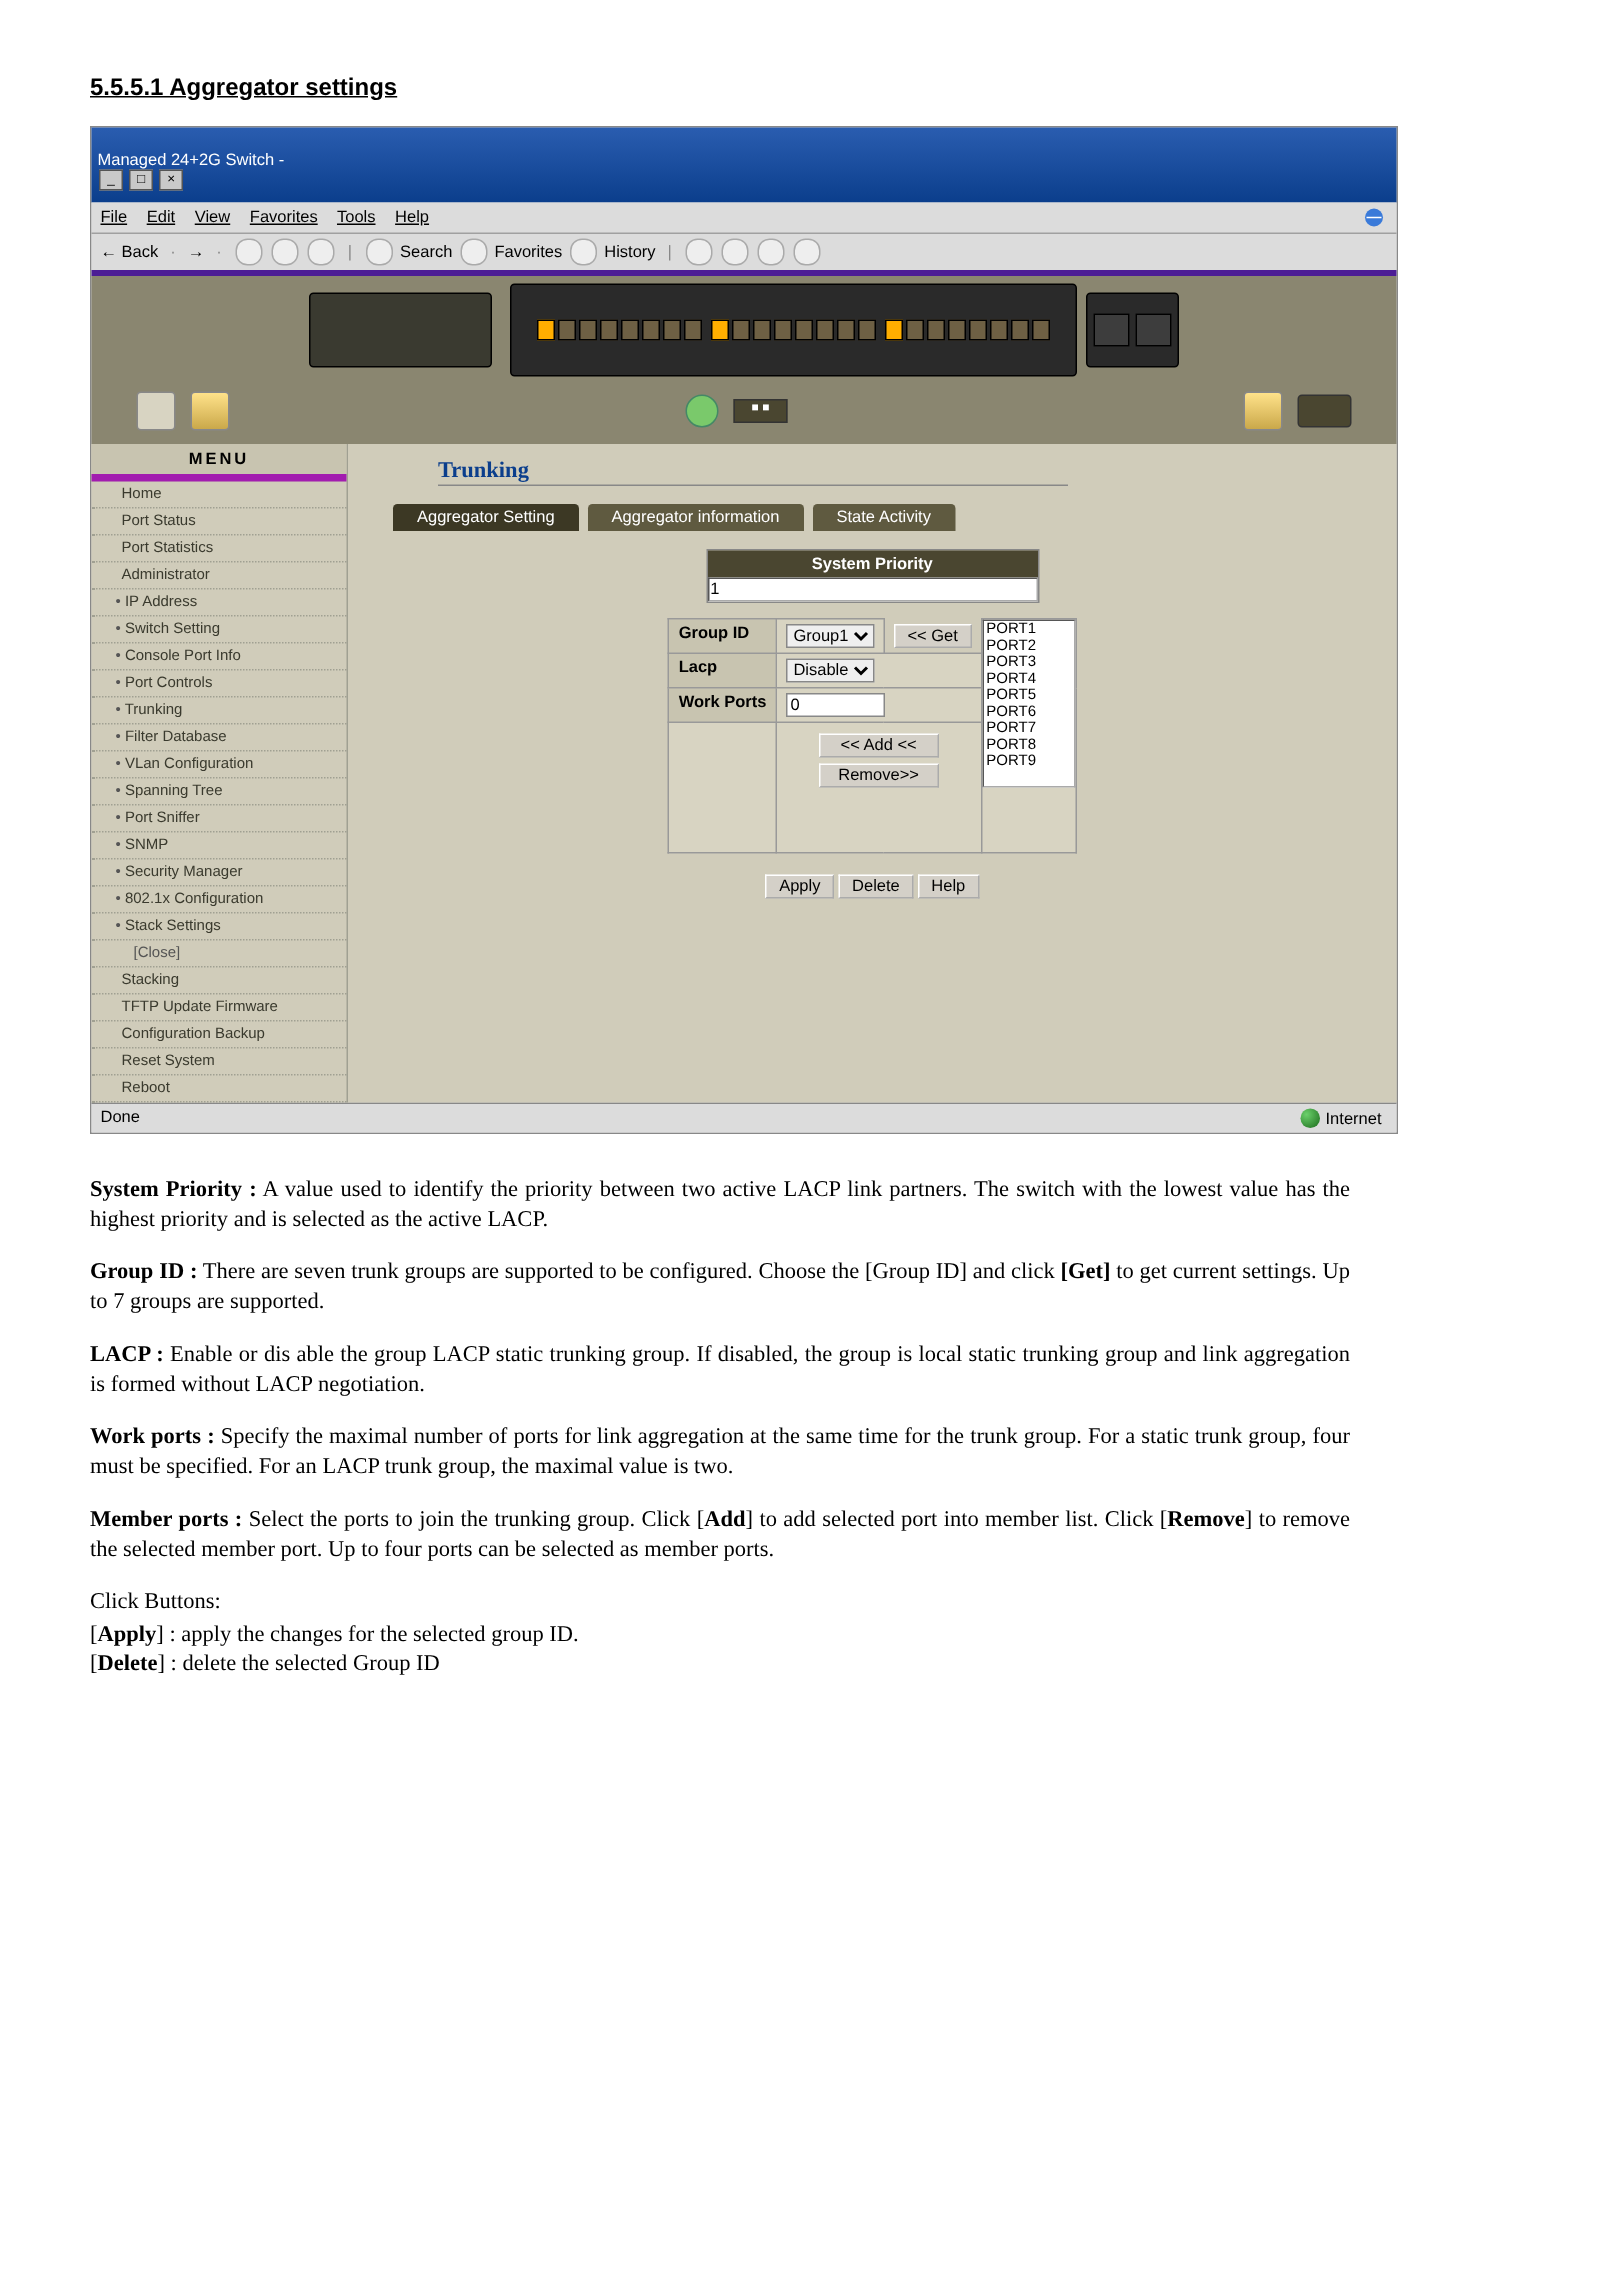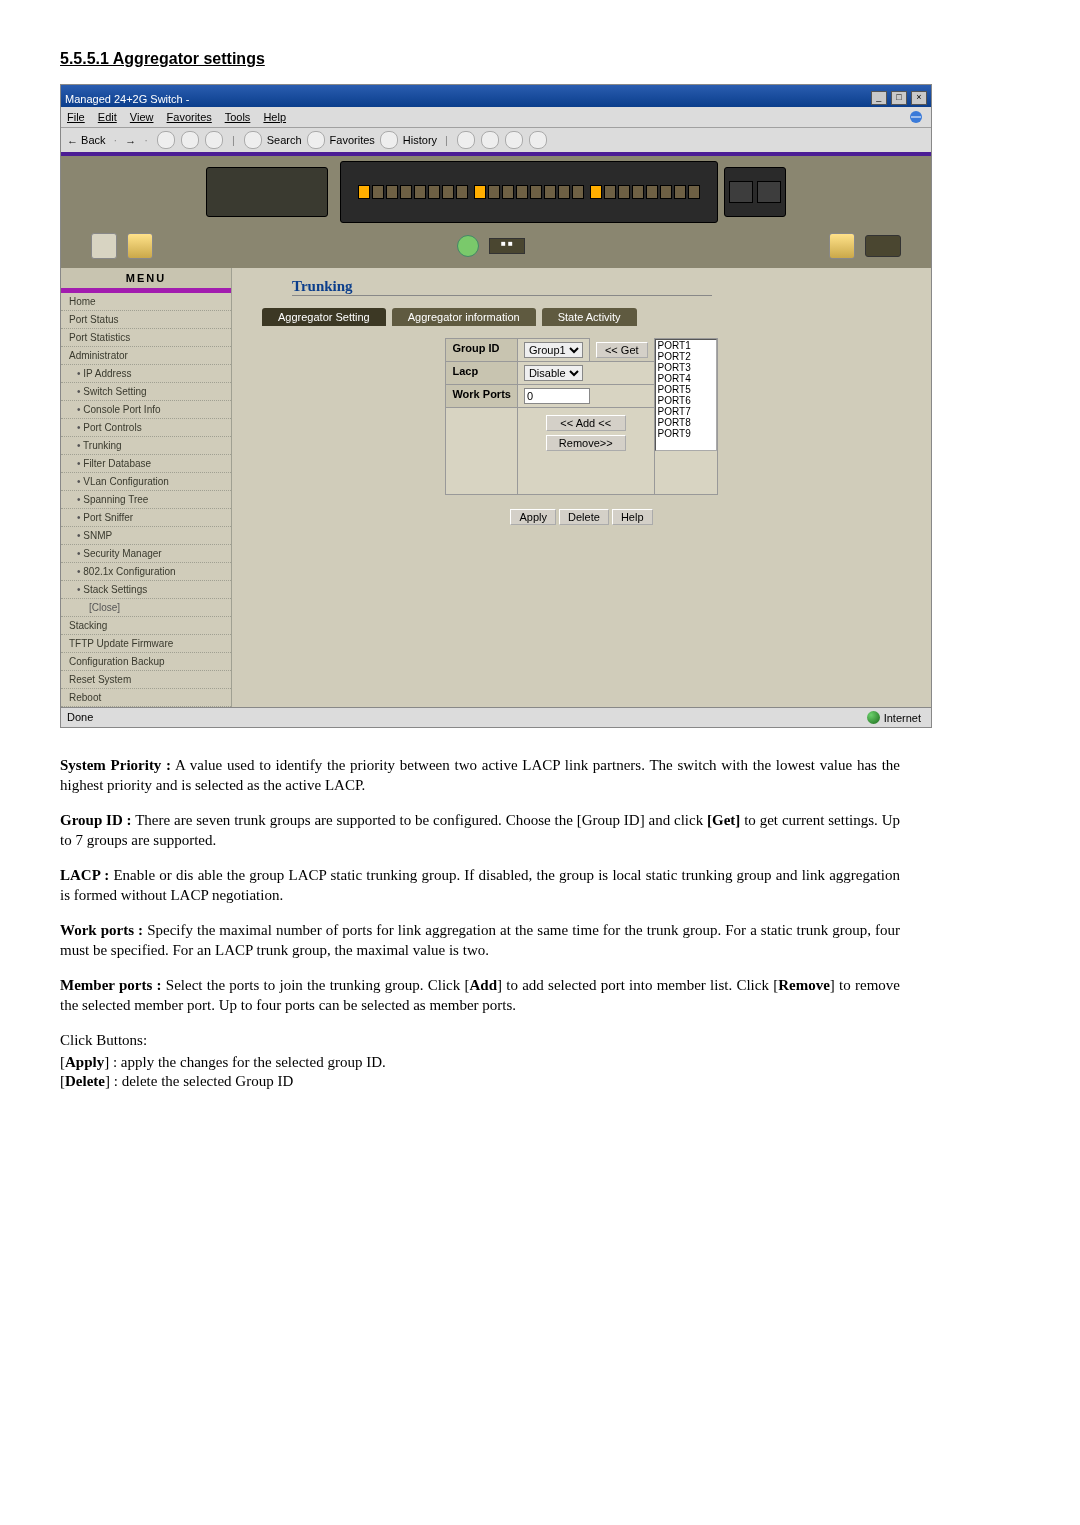--- a/index.html
+++ b/index.html
@@ -23,25 +23,26 @@
     width: 870px;
     background: #e8e8e8;
     border: 1px solid #888;
     font-family: Tahoma, Arial, sans-serif;
     font-size: 11px;
     margin-bottom: 28px;
   }
   .titlebar {
     background: linear-gradient(#2a5db0, #0b3e8c);
     color: #fff;
-    padding: 2px 4px;
+    padding: 16px 4px;
     display: flex;
     justify-content: space-between;
-    align-items: flex-end;
+    align-items: flex-start;
     height: 18px;
+    flex-direction: column;
   }
   .titlebar .win-buttons span {
     display: inline-block;
     width: 14px;
     height: 12px;
     background: #c9c9c9;
     border: 1px solid #555;
     margin-left: 1px;
     text-align: center;
     line-height: 10px;
@@ -144,21 +145,21 @@
   .uplink-row .icon-block { width:24px;height:24px;border-radius:3px; }
   .menu-head {
     background: #c8c4b0;
     text-align: center;
     font-weight: bold;
     padding: 4px;
     letter-spacing: 2px;
     border-bottom: 5px solid #a21caf;
   }
   .menu-item {
-    padding: 3px 8px;
+    padding: 3px 20px;
     border-bottom: 1px dotted #a0a092;
     font-size: 10px;
     color: #3a3a2e;
   }
   .menu-item.sub { padding-left: 16px; }
   .menu-item.sub::before { content:"• "; color:#555;}
   .menu-item.subsub { padding-left: 28px; color:#555;}
   .right-col {
     flex: 1;
     background: #d0ccba;
@@ -361,20 +362,24 @@
       <div class="page-title-row">
         <span class="page-title">Trunking</span>
       </div>
 
       <div class="tab-row">
         <div class="tab active">Aggregator Setting</div>
         <div class="tab">Aggregator information</div>
         <div class="tab">State Activity</div>
       </div>
 
+      <div class="sys-prio">
+        <div class="sys-prio-head">System Priority</div>
+        <input type="text" value="1" style="">
+      </div>
 
       <table class="config-table">
         <tbody>
             <tr>
           <td class="label">Group ID</td>
           <td>
             <select>
               <option>Group1</option>
             </select>
           </td>

